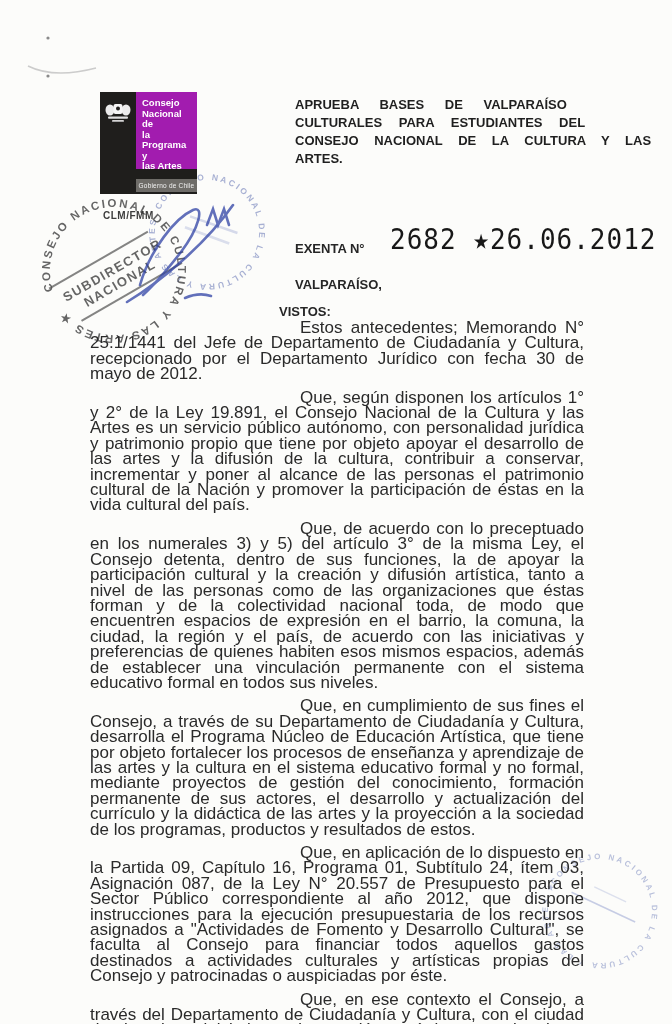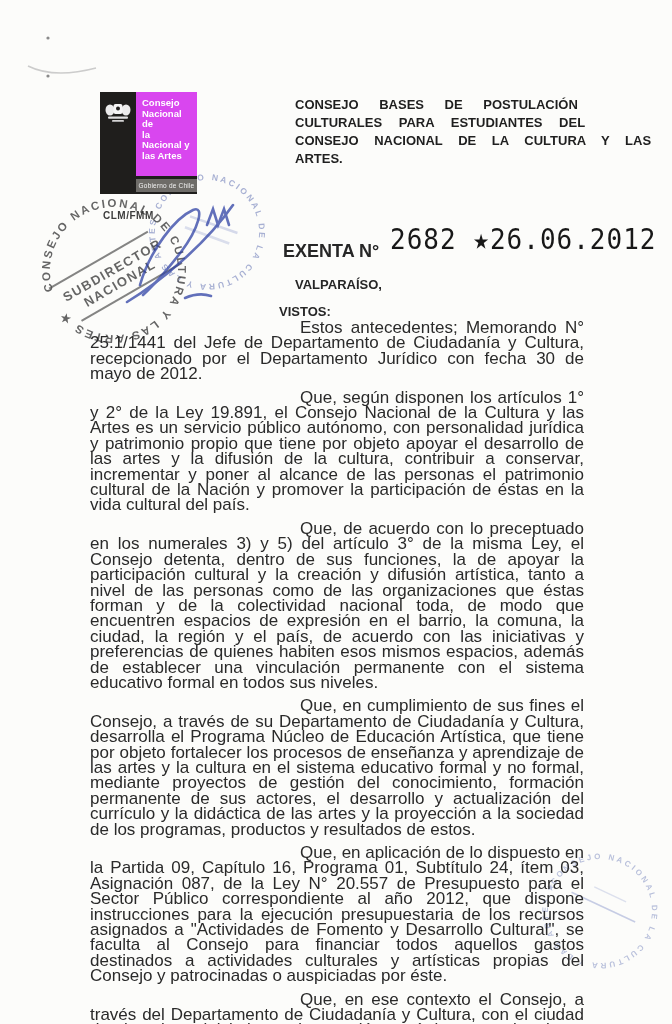--- a/index.html
+++ b/index.html
@@ -5,33 +5,33 @@
   html,body{margin:0;padding:0;background:#e8e8e8;}
   .page{
     position:relative;width:672px;height:1024px;margin:0 auto;
     background:#fcfcfa;overflow:hidden;
     font-family:"Liberation Sans",sans-serif;color:#262626;
   }
   
   .logo{position:absolute;left:100px;top:92px;width:97px;height:102px;background:#1f1e1c;z-index:2;display:flex;}
   .logo-left{width:36px;position:relative;}
   .logo-left svg{position:absolute;left:4px;top:8px;}
-  .logo-right{flex:1;background:#d946ef;padding:6px 5px 16px 6px;height:62px;}
+  .logo-right{flex:1;background:#a21caf;padding:6px 5px 9px 6px;height:62px;}
   .logo-org{color:#fff;font-weight:bold;font-size:9.5px;line-height:10.5px;}
   .logo-band{position:absolute;right:0;bottom:2px;left:36px;height:13px;background:#6e6c68;
     color:#f2f2f2;font-size:6.5px;line-height:13px;text-align:center;letter-spacing:.2px;}
   .initials{position:absolute;left:103px;top:210px;font-size:10px;font-weight:bold;color:#3d3d3d;z-index:3;letter-spacing:.5px;}
   
   .title-block{position:absolute;left:295px;top:96px;width:318px;color:#1f1f1f;z-index:2;}
   .title-line{font-size:13px;font-weight:bold;line-height:18px;white-space:nowrap;}
   .title-line:nth-child(1){word-spacing:17px;}
   .title-line:nth-child(2){word-spacing:13px;}
   .title-line:nth-child(3){word-spacing:12px;}
   .title-line:nth-child(4){word-spacing:3px;}
-  .exenta-label{position:absolute;left:283px;top:241px;font-size:18px;font-weight:bold;}
+  .exenta-label{position:absolute;left:295px;top:241px;font-size:13px;font-weight:bold;}
   .number-stamp{
     position:absolute;left:390px;top:222px;
     font-family:"DejaVu Sans Mono",monospace;font-size:26px;color:#181818;
     letter-spacing:1px;transform:scaleY(1.12);transform-origin:left top;white-space:nowrap;
   }
   .city{position:absolute;left:295px;top:277px;font-size:13px;font-weight:bold;}
   .vistos{position:absolute;left:279px;top:304px;font-size:13px;font-weight:bold;}
   
   .main-flow{position:absolute;left:90px;top:320px;width:494px;z-index:2;}
   .main-flow p{
@@ -76,21 +76,21 @@
         <ellipse cx="22" cy="10" rx="4.5" ry="5.5" fill="#ececec"></ellipse>
         <rect x="9.5" y="4" width="9" height="10" rx="2" fill="#f5f5f5"></rect>
         <circle cx="14" cy="8.5" r="2" fill="#1f1e1c"></circle>
         <rect x="4" y="16.5" width="20" height="2.2" rx="1" fill="#e0e0e0"></rect>
         <rect x="8" y="20" width="12" height="1.8" rx="0.9" fill="#d5d5d5"></rect>
       </svg>
     </div>
     <div class="logo-right">
       <div class="logo-org">Consejo</div>
       <div class="logo-org">Nacional de</div>
-      <div class="logo-org">la Nacional y</div>
+      <div class="logo-org">la Programa y</div>
       <div class="logo-org">las Artes</div>
     </div>
     <div class="logo-band">Gobierno de Chile</div>
   </div>
 
   <div class="initials">CLM/FMM</div>
 
   <svg class="stamp-black" width="200" height="170" viewBox="0 0 200 170">
     <g transform="rotate(-18 100 85)">
       <path id="ringBlack" d="M36,85 a64,64 0 1,1 128,0 a64,64 0 1,1 -128,0" fill="none"></path>
@@ -109,21 +109,21 @@
   <svg class="signature" width="160" height="130" viewBox="0 0 160 130">
     <g stroke="#2f42a5" stroke-width="2.6" fill="none" opacity="0.75" stroke-linecap="round">
       <path d="M25,95 C35,60 60,28 78,20 C90,15 84,38 66,62 C52,80 38,96 28,105"></path>
       <path d="M12,112 C45,92 90,55 118,15"></path>
       <path d="M92,35 l6,-16 l5,16 l6,-16 l5,16"></path>
       <path d="M70,108 q14,-6 26,-2"></path>
     </g>
   </svg>
 
   <div class="title-block">
-    <div class="title-line">CONSEJO BASES DE POSTULACIÓN</div>
+    <div class="title-line">APRUEBA BASES DE VALPARAÍSO</div>
     <div class="title-line">CULTURALES PARA ESTUDIANTES DEL</div>
     <div class="title-line">CONSEJO NACIONAL DE LA CULTURA Y LAS</div>
     <div class="title-line">ARTES.</div>
   </div>
 
   <div class="exenta-label">EXENTA N°</div>
   <div class="number-stamp">2682 ★26.06.2012</div>
   <div class="city">VALPARAÍSO,</div>
   <div class="vistos">VISTOS:</div>
 

